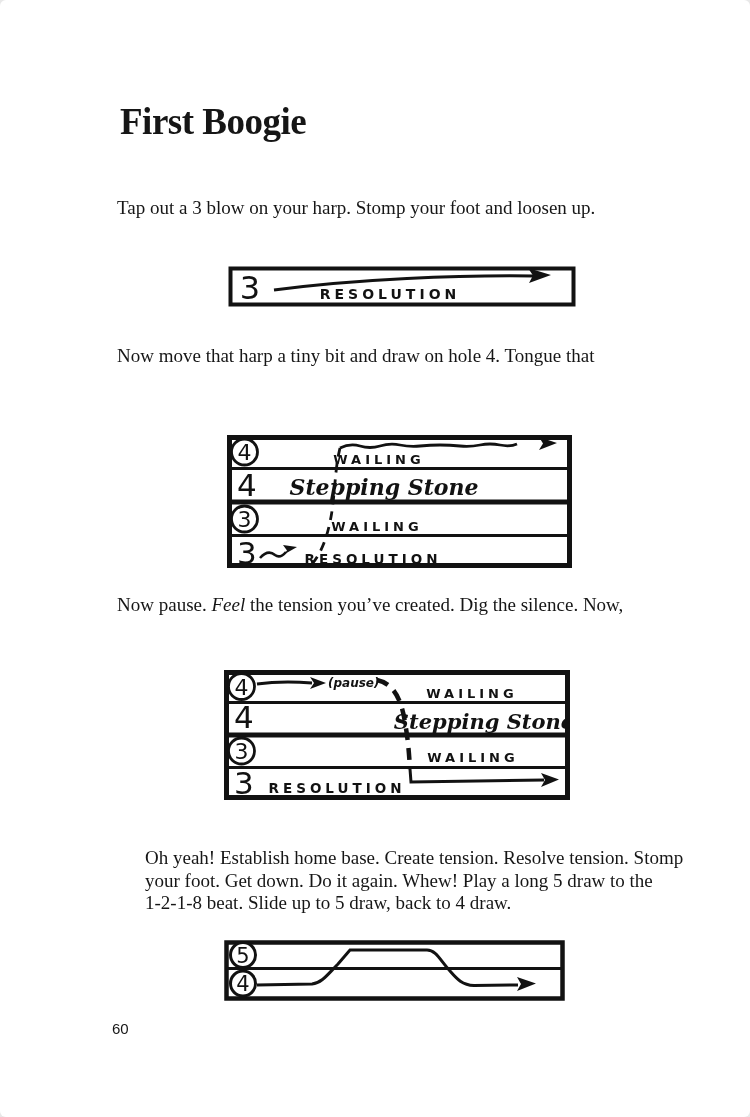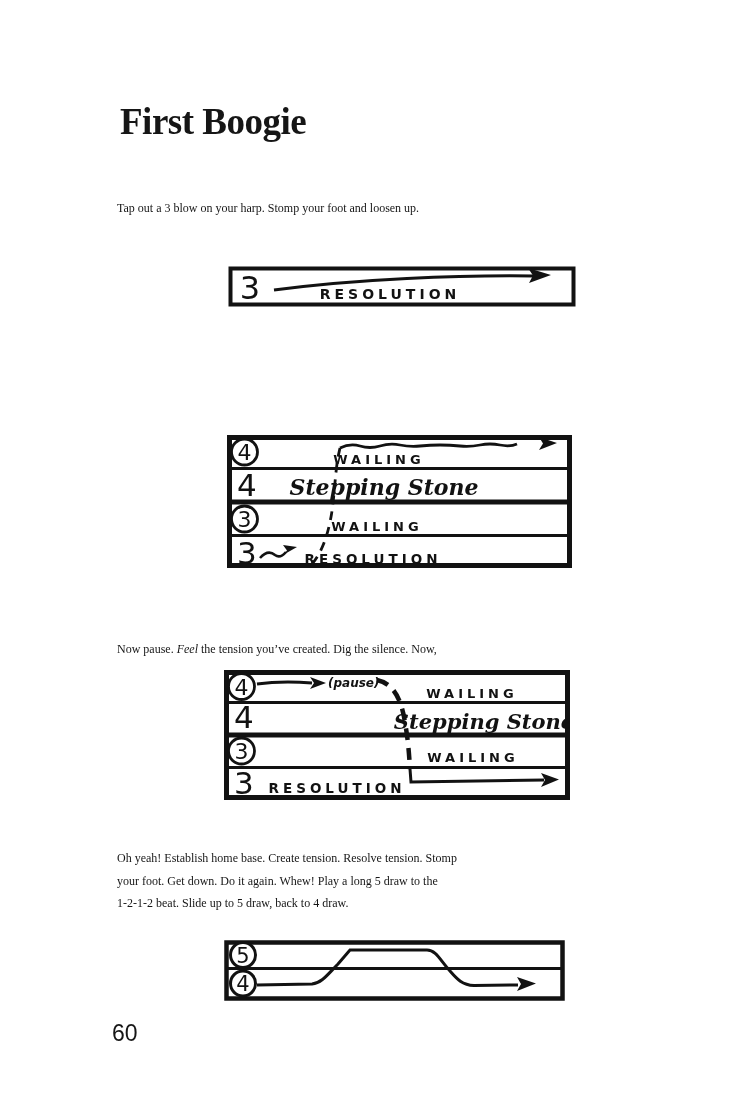--- a/index.html
+++ b/index.html
@@ -4,42 +4,43 @@
 <style>
   html,body{margin:0;padding:0;background:#e8e8e8;}
   .page{
     position:relative;
     width:750px;height:1117px;
     background:#ffffff;
     font-family:"Liberation Serif", serif;
     color:#161616;
     overflow:hidden;
     margin:0 auto;
+    border-radius:6px;
   }
   .title{
     position:absolute;left:120px;top:100px;
     font-size:37px;font-weight:700;letter-spacing:-0.5px;
     margin:0;
   }
-  .para{position:absolute;left:117px;font-size:12px;line-height:22.5px;margin:0;}
+  .para{position:absolute;left:117px;font-size:19px;line-height:22.5px;margin:0;}
   .para .line{display:block;white-space:nowrap;}
   .p1{top:197px;}
   .p2{top:345px;}
-  .p3{top:594px;margin-top:44px;}
-  .p4{top:847px;}
+  .p3{top:594px;}
+  .p4{top:847px;margin-left:28px;}
   .ital{font-style:italic;}
   .diagram{position:absolute;}
   .d1{left:228px;top:266px;}
   .d2{left:227px;top:435px;}
   .d3{left:224px;top:670px;}
   .d4{left:224px;top:940px;}
   .pageno{
     position:absolute;left:112px;top:1020px;
     font-family:"Liberation Sans", sans-serif;
-    font-size:23px;
+    font-size:15px;
   }
   svg text{fill:#121212;}
   .hand-caps{
     font-family:"DejaVu Sans", sans-serif;
     font-weight:700;letter-spacing:4px;
   }
   .hand-digit{font-family:"DejaVu Sans", sans-serif;font-weight:500;}
   .hand-script{
     font-family:"DejaVu Serif", serif;
     font-style:italic;font-weight:700;
@@ -64,20 +65,21 @@
 
   <svg class="diagram d1" width="348" height="42" viewBox="0 0 348 42">
     <rect x="2.5" y="2.5" width="343" height="36" class="ink-line" stroke-width="4"></rect>
     <text x="22" y="33" font-size="32" text-anchor="middle" class="hand-digit">3</text>
     <path d="M46,24 C 130,13 230,9 306,10" class="ink-line" stroke-width="3"></path>
     <polygon points="323,9 300,2 305,9.5 301,17" class="ink-fill"></polygon>
     <text x="162" y="33" font-size="14" text-anchor="middle" class="hand-caps">RESOLUTION</text>
   </svg>
 
   <p class="para p2">
+    <span class="line">Now move that harp a tiny bit and draw on hole 4. Tongue that</span>
   </p>
 
   <svg class="diagram d2" width="345" height="134" viewBox="0 0 345 134">
     <rect x="2.5" y="2.5" width="340" height="128" class="ink-line" stroke-width="5"></rect>
     <line x1="3" y1="33.5" x2="342" y2="33.5" class="ink-line" stroke-width="3"></line>
     <line x1="3" y1="67" x2="342" y2="67" class="ink-line" stroke-width="5"></line>
     <line x1="3" y1="100.5" x2="342" y2="100.5" class="ink-line" stroke-width="3"></line>
 
     <circle cx="17.5" cy="17" r="13" class="ink-line" stroke-width="2.8"></circle>
     <text x="17.5" y="25" font-size="22" text-anchor="middle" class="hand-digit">4</text>
@@ -128,21 +130,21 @@
     <text x="113" y="123" font-size="13.5" text-anchor="middle" class="hand-caps">RESOLUTION</text>
 
     <path d="M153,10 C 172,14 178,34 181,52 C 184,70 185,82 186,99" class="ink-line" stroke-width="4.5" stroke-dasharray="12 8"></path>
     <path d="M186,99 L187,112 L320,110" class="ink-line" stroke-width="3"></path>
     <polygon points="335,109.5 317,103 321,110 317,117" class="ink-fill"></polygon>
   </svg>
 
   <p class="para p4">
     <span class="line">Oh yeah! Establish home base. Create tension. Resolve tension. Stomp</span>
     <span class="line">your foot. Get down. Do it again. Whew! Play a long 5 draw to the</span>
-    <span class="line">1-2-1-2 beat. Slide up to 5 draw, back to 4 draw.</span>
+    <span class="line">1-2-1-8 beat. Slide up to 5 draw, back to 4 draw.</span>
   </p>
 
   <svg class="diagram d4" width="341" height="62" viewBox="0 0 341 62">
     <rect x="2.5" y="2.5" width="336" height="56" class="ink-line" stroke-width="4.5"></rect>
     <line x1="3" y1="28.5" x2="338" y2="28.5" class="ink-line" stroke-width="3"></line>
     <path d="M33,45 L88,44 C 98,43 104,34 114,24 L 126,10 L 203,10 C 212,10 216,20 226,31 C 233,39 238,45 250,45.5 L 294,45" class="ink-line" stroke-width="3"></path>
     <polygon points="312,43.5 293,37 297,44 293,51" class="ink-fill"></polygon>
     <circle cx="19" cy="15" r="12.5" fill="#ffffff" stroke="#121212" stroke-width="3"></circle>
     <text x="19" y="22.5" font-size="21" text-anchor="middle" class="hand-digit">5</text>
     <circle cx="19" cy="43.5" r="12.5" fill="#ffffff" stroke="#121212" stroke-width="3"></circle>

